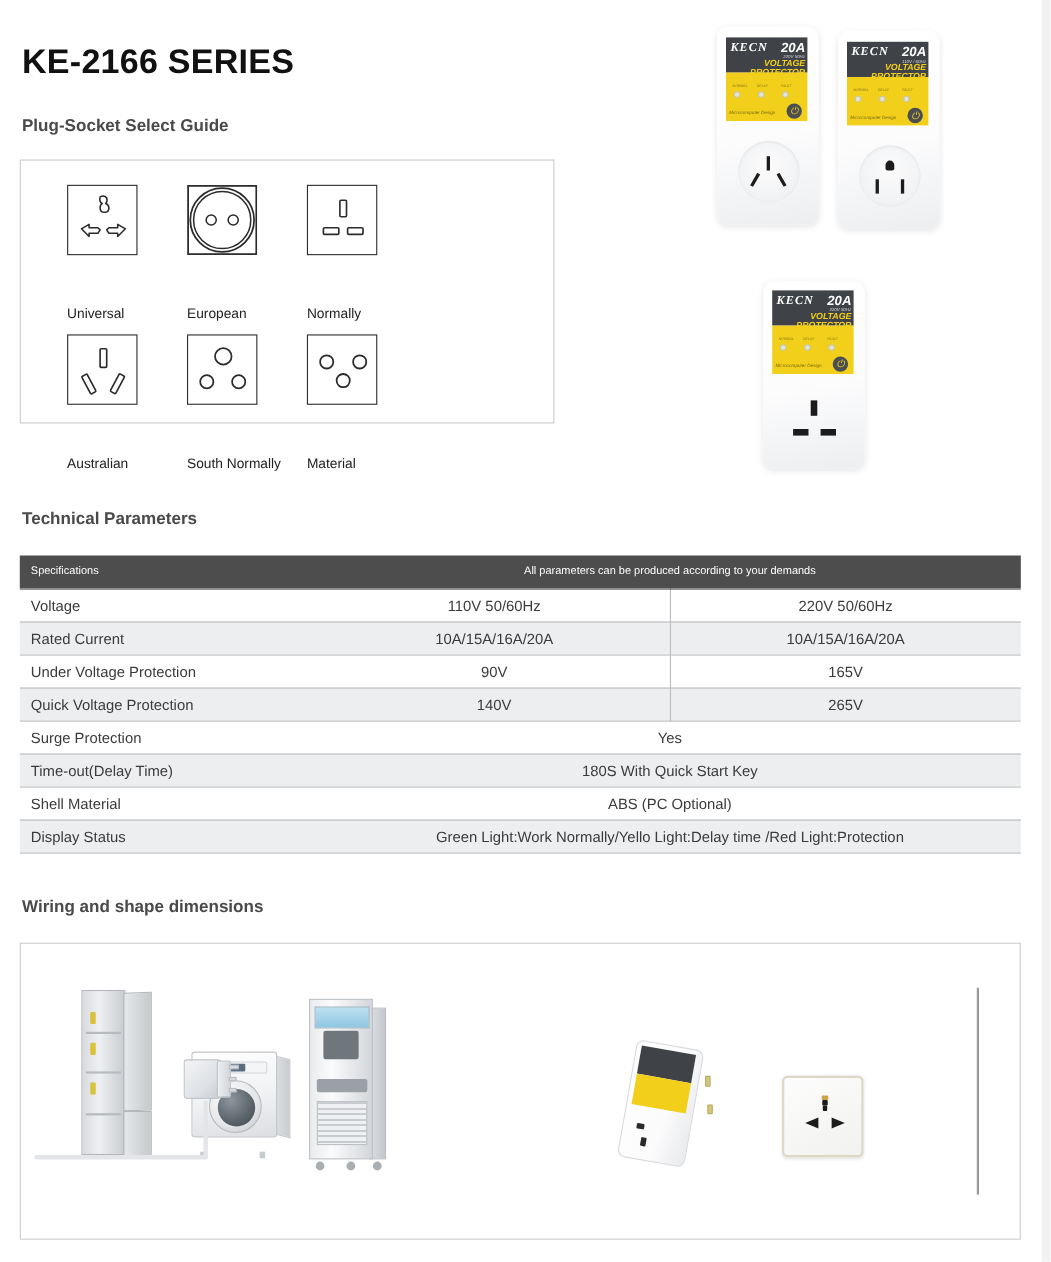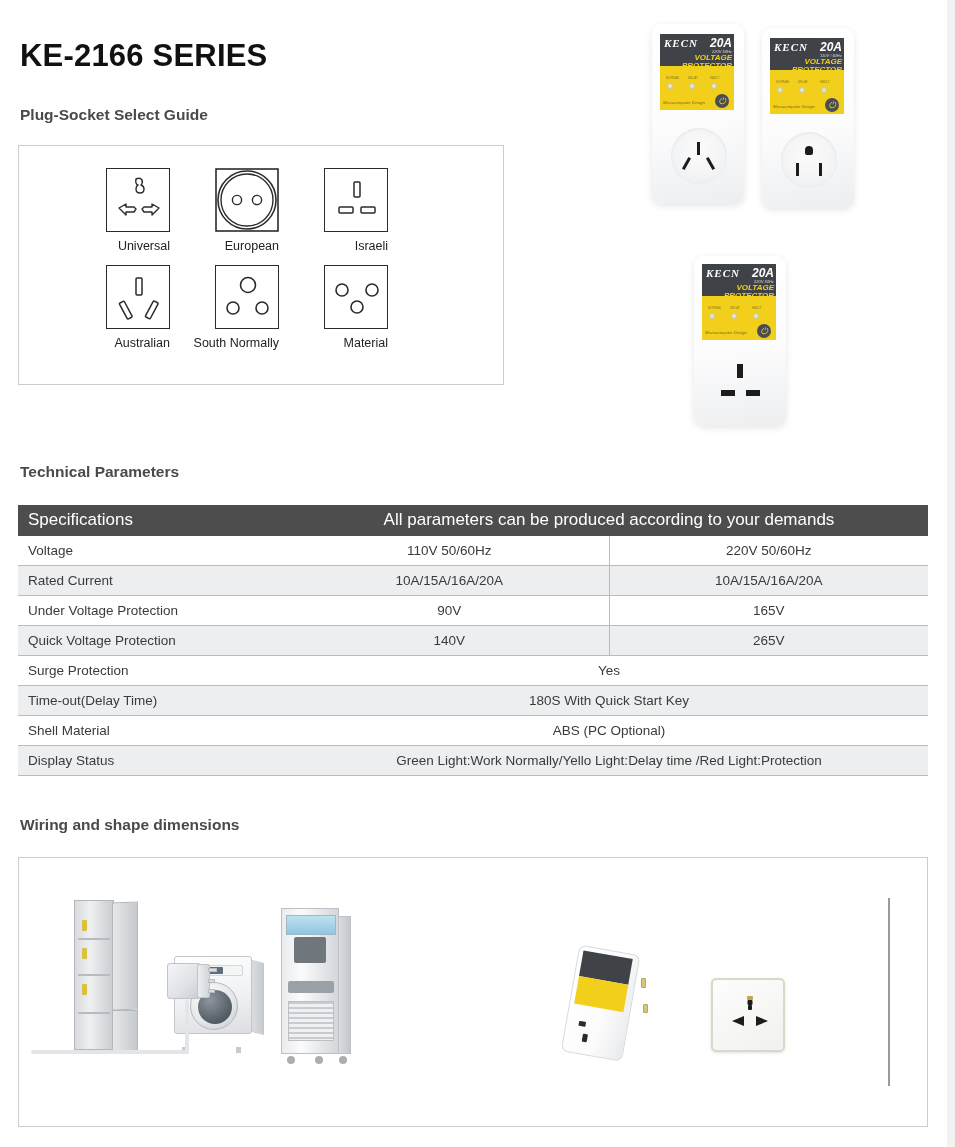--- a/index.html
+++ b/index.html
@@ -62,21 +62,22 @@
     left: 42px; top: 22px;
     width: 430px;
     display: flex;
     flex-wrap: wrap;
   }
   .plug-cell {
     width: 109px;
     margin-bottom: 12px;
     display: flex;
     flex-direction: column;
-    align-items: flex-end;
+    align-items: flex-start;
+    gap: 39px;
   }
   .plug-art {
     width: 64px; height: 64px;
     border: 1.6px solid #2b2b2b;
     box-sizing: border-box;
     position: relative;
     background: #fff;
   }
   .plug-art.round { border: none; }
   .plug-label {
@@ -100,21 +101,21 @@
     height: 30px;
     padding: 0 10px;
     border: 0;
     font-weight: normal;
     vertical-align: middle;
     box-sizing: border-box;
   }
   .tech-table thead th {
     background: #4d4d4d;
     color: #fff;
-    font-size: 17px;
+    font-size: 10px;
     border-bottom: 1px solid #4d4d4d;
   }
   .th-spec { text-align: left; width: 272px; }
   .th-all  { text-align: center; }
   .tech-table tbody tr.alt td { background: #eceeef; }
   .tech-table tbody tr td { background: #fff; }
   .tech-table tbody td {
     border-top: 1px solid #b9bbbd;
     border-bottom: 1px solid #b9bbbd;
   }
@@ -450,21 +451,21 @@
 
 
       <div class="plug-cell">
         <div class="plug-art">
           <svg viewBox="0 0 64 64" width="64" height="64" aria-hidden="true">
             <rect x="29" y="13" width="6" height="15" rx="1" fill="#fff" stroke="#2b2b2b" stroke-width="1.5"></rect>
             <rect x="14" y="38" width="14" height="6" rx="1" fill="#fff" stroke="#2b2b2b" stroke-width="1.5"></rect>
             <rect x="36" y="38" width="14" height="6" rx="1" fill="#fff" stroke="#2b2b2b" stroke-width="1.5"></rect>
           </svg>
         </div>
-        <div class="plug-label">Israeli</div>
+        <div class="plug-label">Normally</div>
       </div>
 
       <div class="plug-cell">
         <div class="plug-art">
           <svg viewBox="0 0 64 64" width="64" height="64" aria-hidden="true">
             <rect x="29" y="12" width="6" height="17" rx="1" fill="#fff" stroke="#2b2b2b" stroke-width="1.5"></rect>
             <rect x="16" y="35" width="5.5" height="18" rx="1" fill="#fff" stroke="#2b2b2b" stroke-width="1.5" transform="rotate(-28 19 44)"></rect>
             <rect x="42" y="35" width="5.5" height="18" rx="1" fill="#fff" stroke="#2b2b2b" stroke-width="1.5" transform="rotate(28 45 44)"></rect>
           </svg>
         </div>

